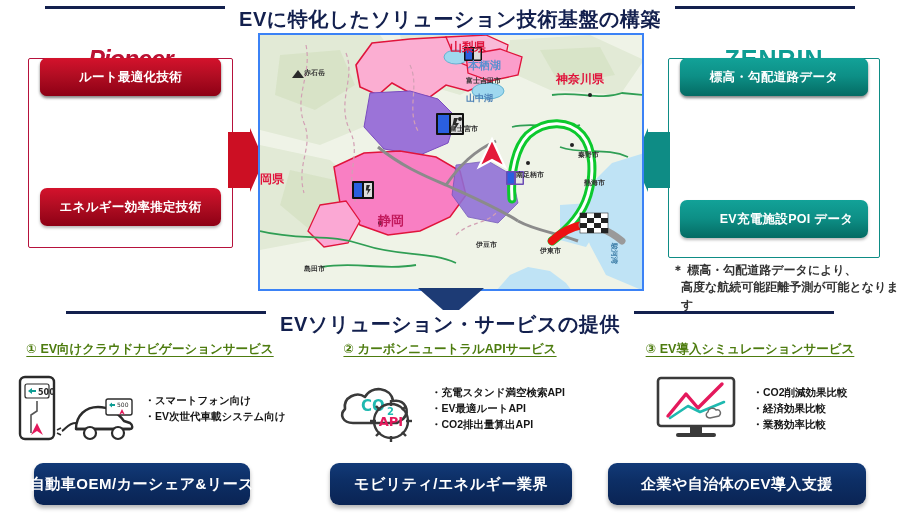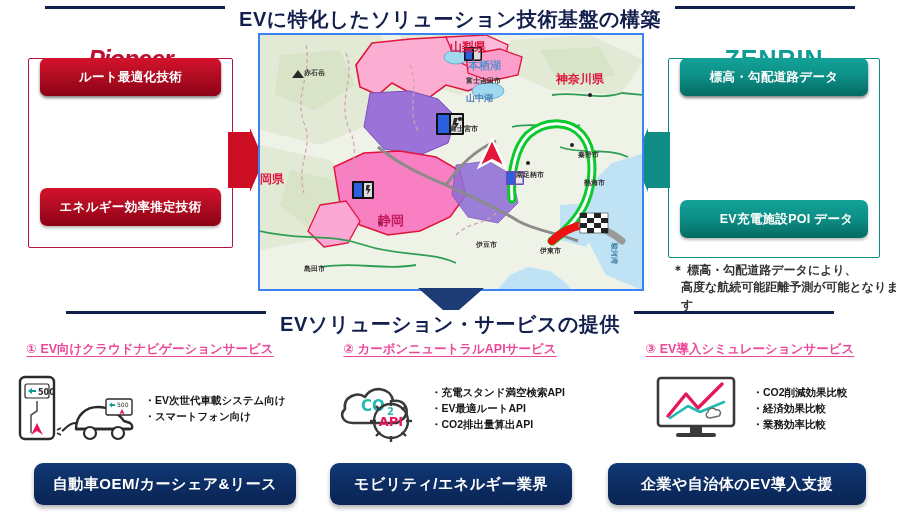--- a/index.html
+++ b/index.html
@@ -90,21 +90,21 @@
 
   
   #down-arrow{position:absolute;left:418px;top:288px;width:66px;height:22px;}
 
   
   .svc{position:absolute;top:341px;width:300px;}
   #svc-1{left:0px;}
   #svc-2{left:300px;}
   #svc-3{left:600px;}
   .svc-head{
-    text-align:center;font-size:12.5px;font-weight:bold;color:#ec4899;
+    text-align:center;font-size:12.5px;font-weight:bold;color:#4d7c0f;
     text-decoration:underline;text-underline-offset:3px;white-space:nowrap;
   }
   .svc-body{
     margin-top:12px;display:flex;align-items:center;justify-content:center;
     gap:10px;height:78px;
   }
   .svc-icon{flex:0 0 auto;}
   .svc-list{
     font-size:10.5px;line-height:1.5;color:#161616;white-space:nowrap;
     font-weight:bold;
@@ -112,21 +112,21 @@
   .svc-list div{letter-spacing:0;}
 
   
   .pill{
     position:absolute;top:463px;height:42px;border-radius:9px;
     display:flex;align-items:center;justify-content:center;
     background:linear-gradient(180deg,#123a78 0%,#0d2f66 40%,#0a2454 100%);
     color:#fff;font-size:15px;font-weight:bold;white-space:nowrap;
     box-shadow:0 3px 4px rgba(0,0,0,0.3);letter-spacing:0.5px;
   }
-  #pill-1{left:34px;width:262px;}
+  #pill-1{left:34px;width:216px;}
   #pill-2{left:330px;width:242px;}
   #pill-3{left:608px;width:258px;}
 </style>
 </head>
 <body>
 
 <div class="root">
 
   <div class="sect-title" id="title-top">
     <span class="rule"></span>
@@ -358,22 +358,22 @@
           <path d="M62 52 C54 52 52 58 48 60" fill="none" stroke="#2b2b2b" stroke-width="2"></path>
           <path d="M47 57 l-4 2 m4 5 l-4 -2" stroke="#2b2b2b" stroke-width="1.6"></path>
 
           <rect x="92" y="28" width="26" height="16" rx="2" fill="#fff" stroke="#2b2b2b" stroke-width="1.4"></rect>
           <path d="M95 34 l3 -2.5 l0 1.6 l3 0 l0 1.8 l-3 0 l0 1.6 Z" fill="#0e9d94"></path>
           <text x="103" y="36" font-size="6" font-family="DejaVu Sans, sans-serif" fill="#2b2b2b">500</text>
           <path d="M108 38 L111 44 L108 42 L105 44 Z" fill="#e4195c"></path>
         </svg>
       </div>
       <div class="svc-list">
+        <div>・スマートフォン向け</div>
         <div>・EV次世代車載システム向け</div>
-        <div>・スマートフォン向け</div>
       </div>
     </div>
   </div>
 
   <div class="svc" id="svc-2">
     <div class="svc-head">② カーボンニュートラルAPIサービス</div>
     <div class="svc-body">
       <div class="svc-icon">
         <svg width="86" height="72" viewBox="0 0 86 72">
           <path d="M18 52 C8 52 4 44 10 38 C8 26 22 20 30 26 C36 14 56 16 58 30

